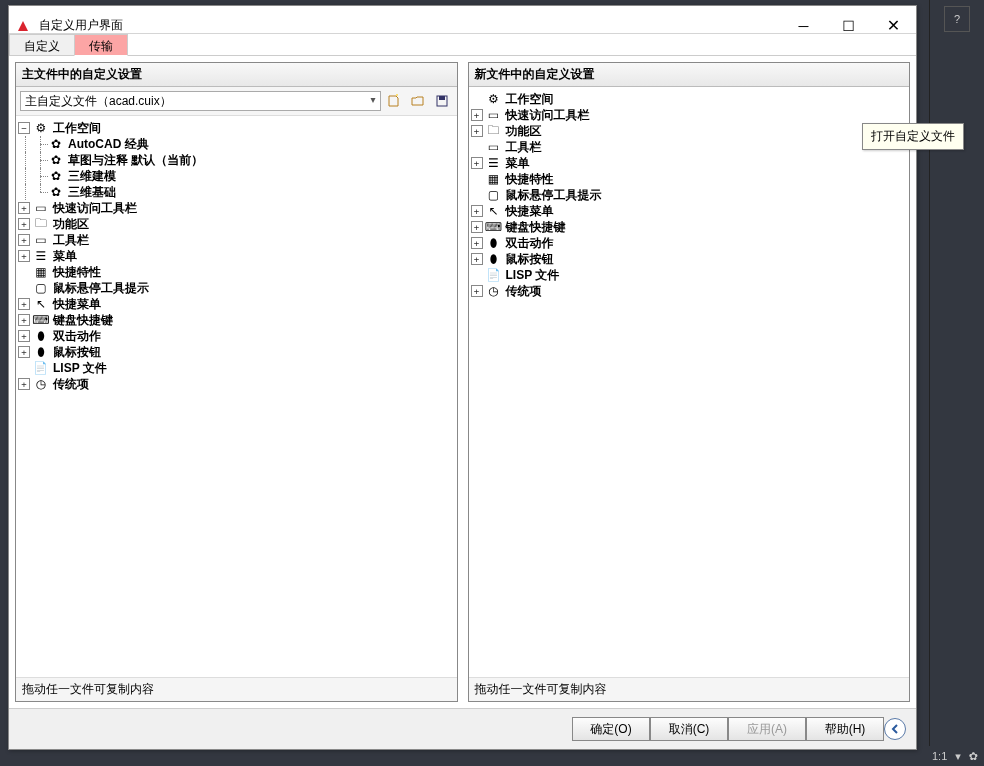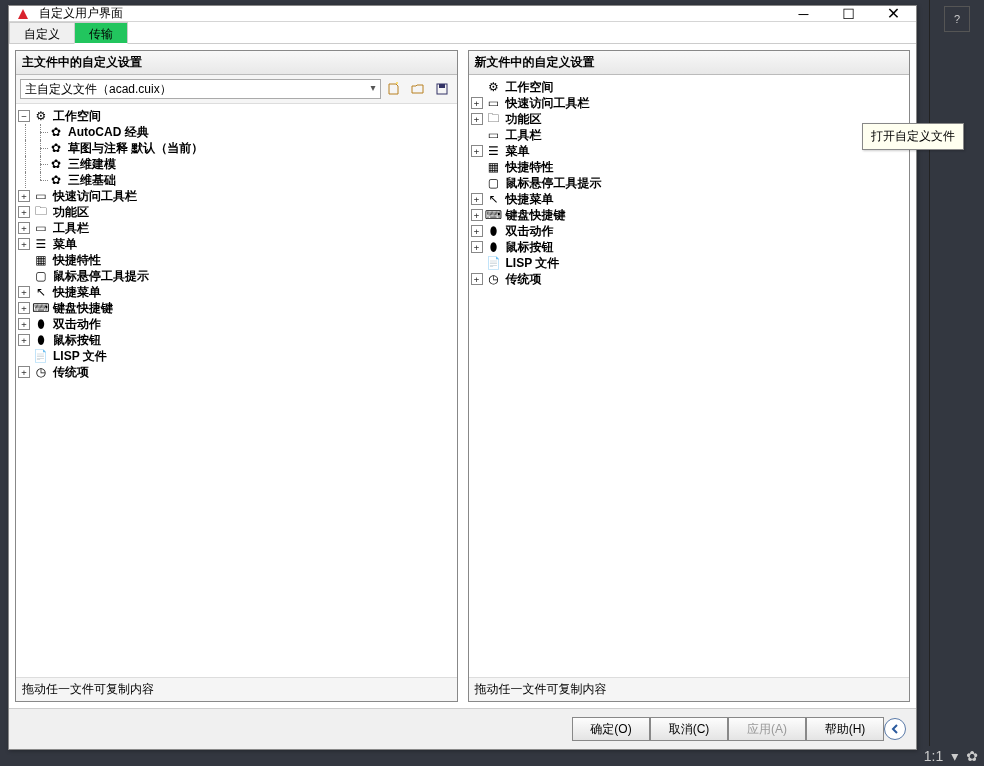--- a/index.html
+++ b/index.html
@@ -15,20 +15,21 @@
       display: flex;
       flex-direction: column;
     }
     .titlebar {
       height: 16px;
       background: #fff;
       display: flex;
       align-items: center;
       border-bottom: 1px solid #d5d5d5;
       font-size: 12px;
+      margin-top: 12px;
     }
     .titlebar .app-icon {
       width: 16px; height: 16px; margin: 0 6px;
       display: flex; align-items: center; justify-content: center;
     }
     .titlebar .title { flex: 1; padding-left: 2px; }
     .titlebar .win-btn {
       width: 45px; height: 28px;
       display: flex; align-items: center; justify-content: center;
       font-family: sans-serif; font-size: 14px;
@@ -46,21 +47,21 @@
     }
     .tab {
       padding: 3px 14px 0 14px;
       border: 1px solid #ccc;
       border-bottom: none;
       margin-right: -1px;
       background: #f0f0f0;
       cursor: pointer;
       position: relative;
     }
-    .tab.active { background: #22c55e; border-bottom: 1px solid #fff; z-index: 1; margin-bottom: -1px; }
+    .tab.active { background: #fca5a5; border-bottom: 1px solid #fff; z-index: 1; margin-bottom: -1px; }
     
     .content {
       flex: 1;
       display: flex;
       padding: 6px;
       gap: 10px;
       background: #fff;
     }
     
     .panel {
@@ -197,21 +198,21 @@
     .bg-sidebar-right {
       position: absolute;
       right: 0; top: 0; bottom: 20px;
       width: 55px;
       background: #333740;
       border-left: 1px solid #222;
     }
     .bg-btn { width: 26px; height: 26px; margin: 6px auto; display:flex; align-items:center; justify-content:center; color:#ccc; font-size:11px; border:1px solid #555;}
     .bg-statusbar {
       position: absolute; left: 0; right: 0; bottom: 0; height: 20px;
-      background: #333740; color: #ccc; font-size: 14px;
+      background: #333740; color: #ccc; font-size: 11px;
       display: flex; justify-content: flex-end; align-items: center;
       padding: 0 6px; gap: 8px;
     }
   </style>
 </head>
 <body>
 
 <div class="bg-sidebar-right">
   <div class="bg-btn">?</div>
 </div>

